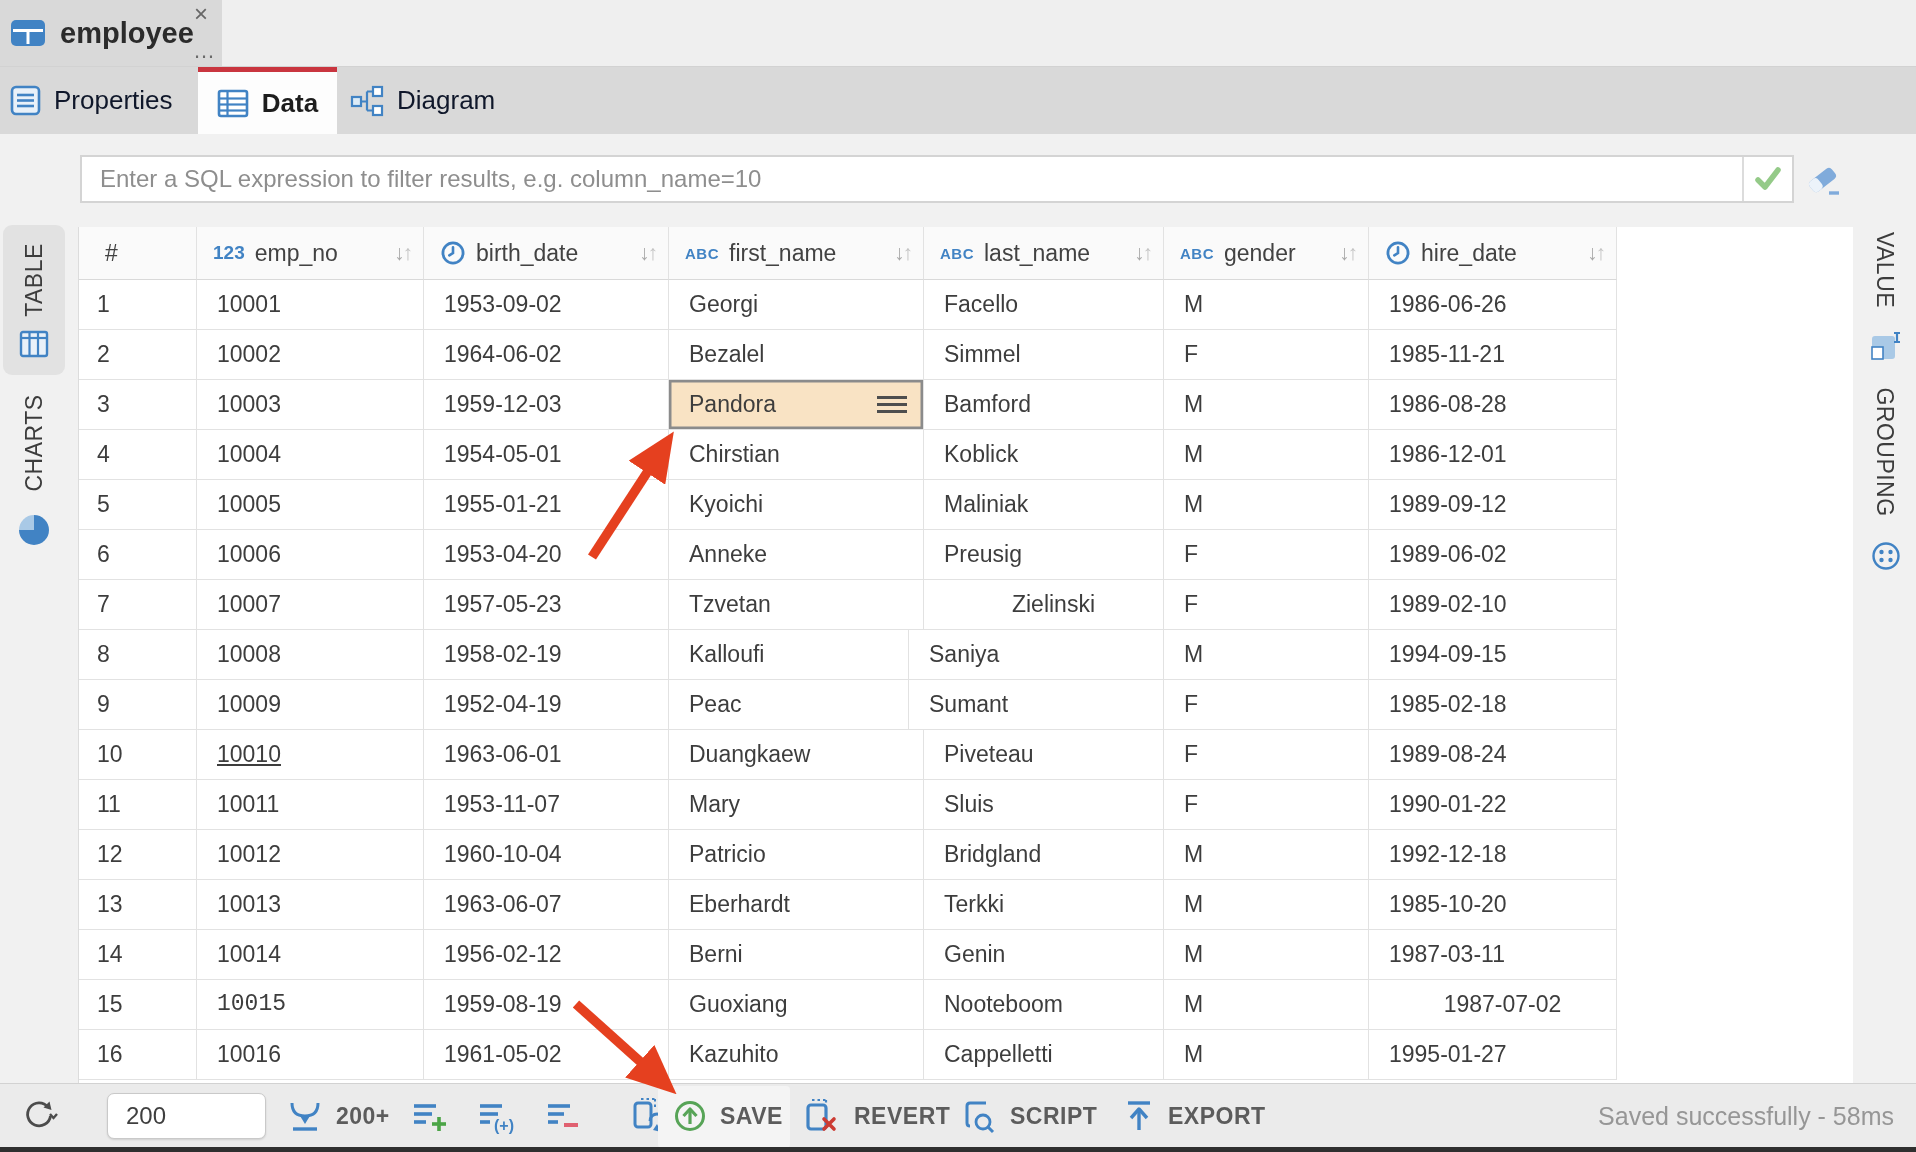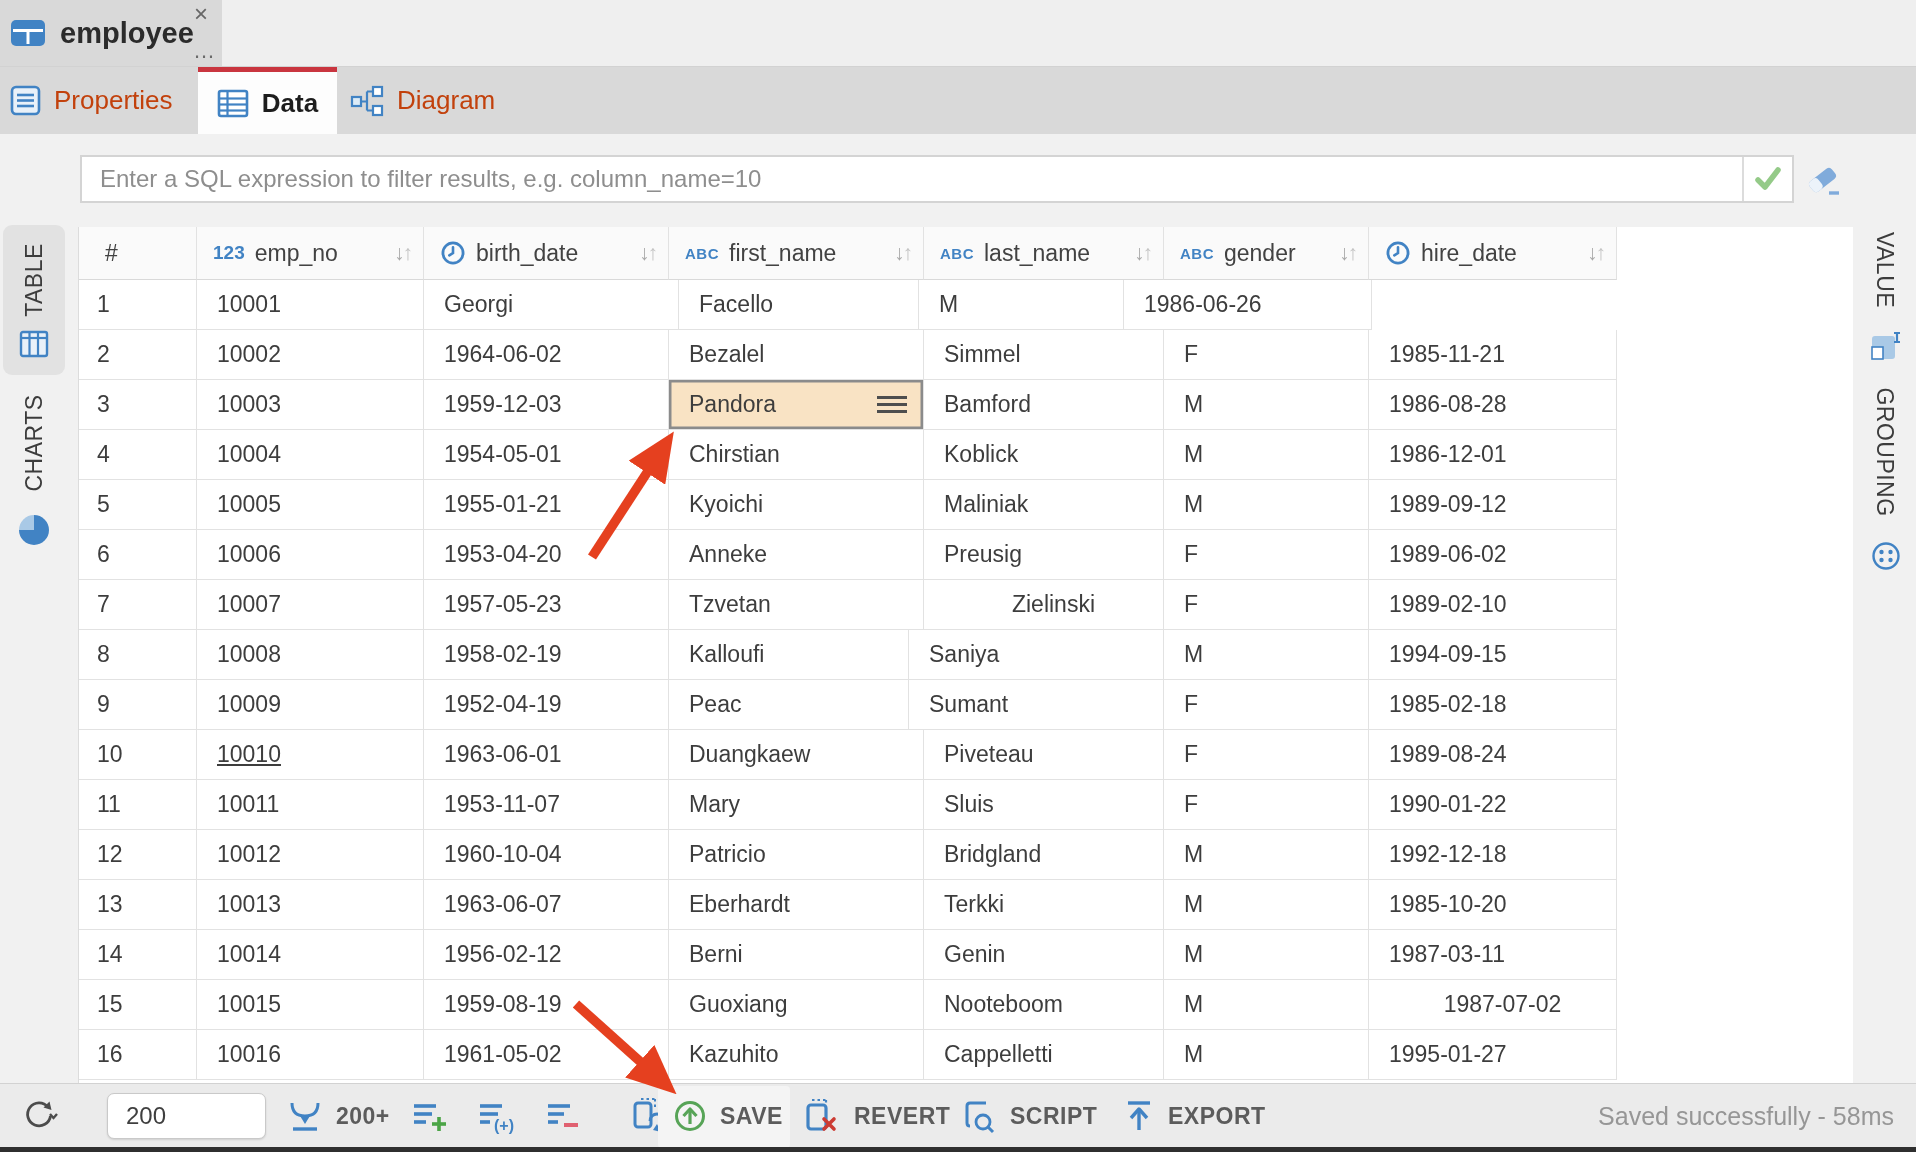--- a/index.html
+++ b/index.html
@@ -10,21 +10,21 @@
   }
   
   .topbar{position:absolute;left:0;top:0;width:1916px;height:66px;background:#efefef;border-bottom:1px solid #d2d2d2;}
   .doc-tab{position:absolute;left:0;top:0;width:222px;height:66px;background:#d9d9d9;display:flex;align-items:center;}
   .doc-tab .dicon{margin-left:10px;}
   .doc-tab .dtitle{font-size:29px;font-weight:bold;color:#2b2b2b;margin-left:14px;}
   .doc-close{position:absolute;left:194px;top:2px;font-size:24px;color:#666;line-height:24px;cursor:default;}
   .doc-more{position:absolute;left:193px;top:38px;font-size:22px;color:#6a6a6a;letter-spacing:1px;}
   
   .subtabs{position:absolute;left:0;top:67px;width:1916px;height:67px;background:#d9d9d9;border-bottom:1px solid #c6c6c6;}
-  .subtab{position:absolute;top:0;height:67px;display:flex;align-items:center;gap:13px;font-size:26px;color:#c2410c;}
+  .subtab{position:absolute;top:0;height:67px;display:flex;align-items:center;gap:13px;font-size:26px;color:#0f172a;}
   .subtab.properties{left:0;width:198px;padding-left:10px;box-sizing:border-box;}
   .subtab.data{left:198px;width:139px;background:#fdfdfd;border-top:5px solid var(--tab_red);justify-content:center;font-weight:bold;color:#1d1d1d;height:62px;}
   .subtab.diagram{left:350px;width:210px;}
   
   .content-bg{position:absolute;left:0;top:134px;width:1916px;height:949px;background:#f1f1f1;}
   
   .filter-box{position:absolute;left:80px;top:155px;width:1714px;height:48px;background:#fff;border:2px solid #d4d4d4;box-sizing:border-box;display:flex;align-items:center;}
   .filter-box .ph{font-size:24px;color:#8e8e8e;margin-left:18px;flex:1;white-space:nowrap;overflow:hidden;}
   .filter-apply{width:48px;height:44px;border-left:2px solid #dcdcdc;display:flex;align-items:center;justify-content:center;}
   .filter-erase{position:absolute;left:1806px;top:162px;width:36px;height:36px;}
@@ -221,20 +221,21 @@
           </svg>
         </span>
         <span class="hlabel">hire_date</span>
         <span class="sort"><span class="s-down">↓</span><span class="s-up">↑</span></span>
       </div>
     </div>
   <div id="grid-body">
       <div class="grid-row">
         <div class="gcell first" style="width: 118px;">1</div>
         <div class="gcell" style="width: 227px;">10001</div>
+        <div class="gcell" style="width: 245px;">1953-09-02</div>
         <div class="gcell" style="width: 255px;">Georgi</div>
         <div class="gcell" style="width: 240px;">Facello</div>
         <div class="gcell" style="width: 205px;">M</div>
         <div class="gcell" style="width: 248px;">1986-06-26</div>
       </div>
       <div class="grid-row">
         <div class="gcell first" style="width: 118px;">2</div>
         <div class="gcell" style="width: 227px;">10002</div>
         <div class="gcell" style="width: 245px;">1964-06-02</div>
         <div class="gcell" style="width: 255px;">Bezalel</div>
@@ -352,21 +353,21 @@
         <div class="gcell first" style="width: 118px;">14</div>
         <div class="gcell" style="width: 227px;">10014</div>
         <div class="gcell" style="width: 245px;">1956-02-12</div>
         <div class="gcell" style="width: 255px;">Berni</div>
         <div class="gcell" style="width: 240px;">Genin</div>
         <div class="gcell" style="width: 205px;">M</div>
         <div class="gcell" style="width: 248px;">1987-03-11</div>
       </div>
       <div class="grid-row">
         <div class="gcell first" style="width: 118px;">15</div>
-        <div class="gcell" style="width: 227px;">10015</div>
+        <div class="gcell" style="width: 227px; font-family: Liberation Mono, monospace;">10015</div>
         <div class="gcell" style="width: 245px;">1959-08-19</div>
         <div class="gcell" style="width: 255px;">Guoxiang</div>
         <div class="gcell" style="width: 240px;">Nooteboom</div>
         <div class="gcell" style="width: 205px;">M</div>
         <div class="gcell" style="width: 248px; text-align: center;">1987-07-02</div>
       </div>
       <div class="grid-row">
         <div class="gcell first" style="width: 118px;">16</div>
         <div class="gcell" style="width: 227px;">10016</div>
         <div class="gcell" style="width: 245px;">1961-05-02</div>

